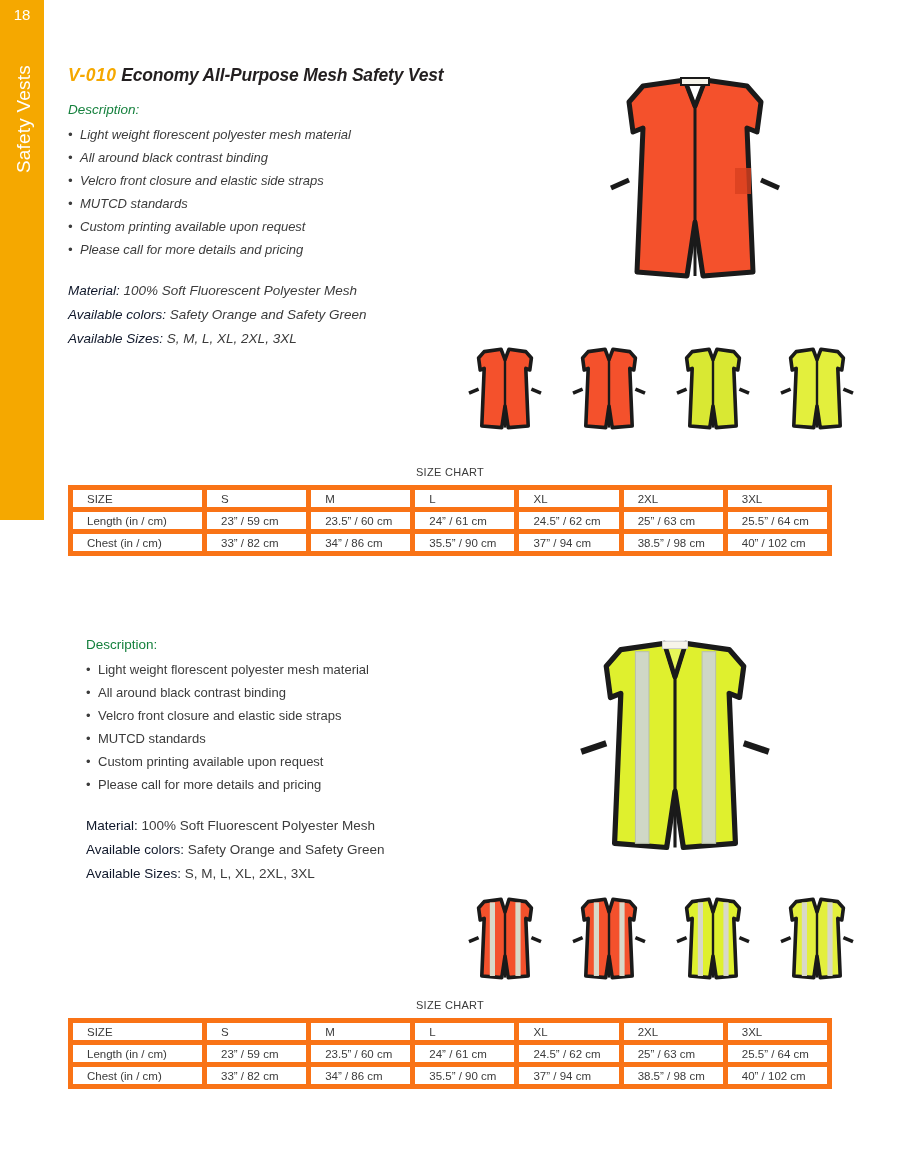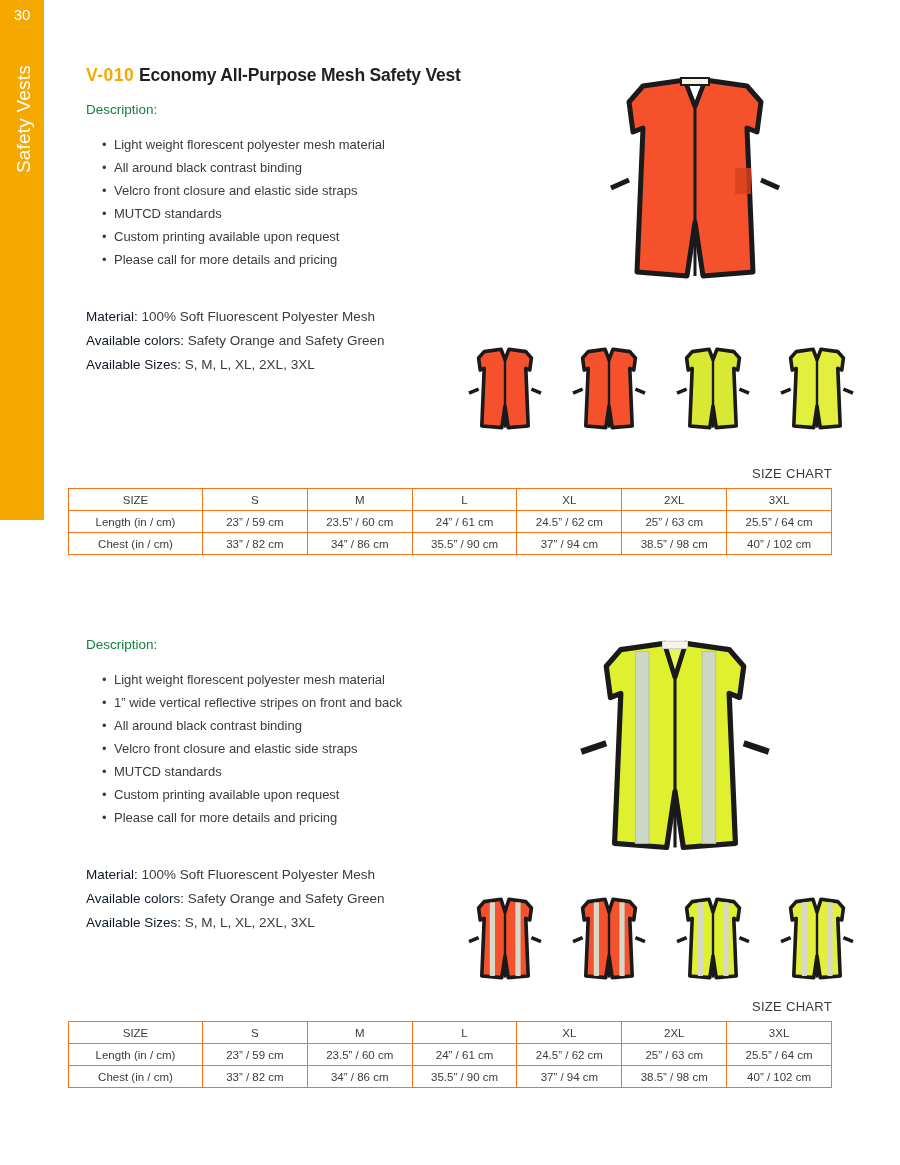--- a/index.html
+++ b/index.html
@@ -59,21 +59,21 @@
     letter-spacing: 0.5px;
   }
   .section-label {
     color: #15803d;
     font-size: 13.5px;
     margin-top: 14px;
     margin-bottom: 6px;
   }
   .bullets {
     list-style: none;
-    margin: 16px; padding: 0;
+    margin: 0; padding: 0;
   }
   .bullets li {
     font-size: 13px;
     color: #3b3b3b;
     line-height: 1.77;
     padding-left: 12px;
     position: relative;
   }
   .bullets li:before {
     content: "\2022";
@@ -83,61 +83,60 @@
   }
   .meta-line {
     font-size: 13.5px;
     color: #3b3b3b;
     line-height: 1.78;
   }
   .meta-key { color: #0f172a; }
 
   
   .chart-title {
-    text-align: right;
-    font-size: 13px;
+    text-align: center;
+    font-size: 11px;
     color: #3b3b3b;
     letter-spacing: 0.3px;
     margin-bottom: 7px;
   }
   table.size-chart {
     border-collapse: collapse;
     width: 100%;
     table-layout: fixed;
   }
   table.size-chart td {
-    border: 1px solid #f97316;
+    border: 5px solid #f97316;
     font-size: 11.5px;
     color: #3b3b3b;
-    text-align: center;
     height: 22px;
     padding: 1px 14px;
     white-space: nowrap;
   }
   table.size-chart td.rowhead { width: 134px; }
   table.size-chart tr.head td { font-size: 11.5px; }
 
   
-  #block1 { position: absolute; left: 86px; top: 64px; width: 400px; }
+  #block1 { position: absolute; left: 68px; top: 64px; width: 400px; font-style: italic; }
   #art1   { position: absolute; left: 455px; top: 72px; width: 400px; height: 370px; }
   #chart1 { position: absolute; left: 68px; top: 466px; width: 764px; }
 
   #block2 { position: absolute; left: 86px; top: 628px; width: 400px; }
   #art2   { position: absolute; left: 500px; top: 635px; width: 360px; height: 345px; }
   #chart2 { position: absolute; left: 68px; top: 999px; width: 764px; }
 
   svg { display: block; }
 </style>
 </head>
 <body>
 
 <div id="page">
 
   <div id="side-tab">
-    <div id="side-page-num">30</div>
+    <div id="side-page-num">18</div>
     <div id="side-tab-label">Safety Vests</div>
   </div>
 
   <div id="block1">
     <div class="prod-title">
       <span class="prod-code">V-010</span>
       <span>Economy All-Purpose Mesh Safety Vest</span>
     </div>
 
     <div class="section-label">Description:</div>
@@ -244,21 +243,20 @@
       </tr>
     </tbody>
       </table>
   </div>
 
   <div id="block2">
 
     <div class="section-label" style="margin-top:9px;">Description:</div>
     <ul class="bullets">
       <li>Light weight florescent polyester mesh material</li>
-      <li>1” wide vertical reflective stripes on front and back</li>
       <li>All around black contrast binding</li>
       <li>Velcro front closure and elastic side straps</li>
       <li>MUTCD standards</li>
       <li>Custom printing available upon request</li>
       <li>Please call for more details and pricing</li>
     </ul>
 
     <div style="height:18px"></div>
     <div class="meta-line">
       <span class="meta-key">Material:</span>

